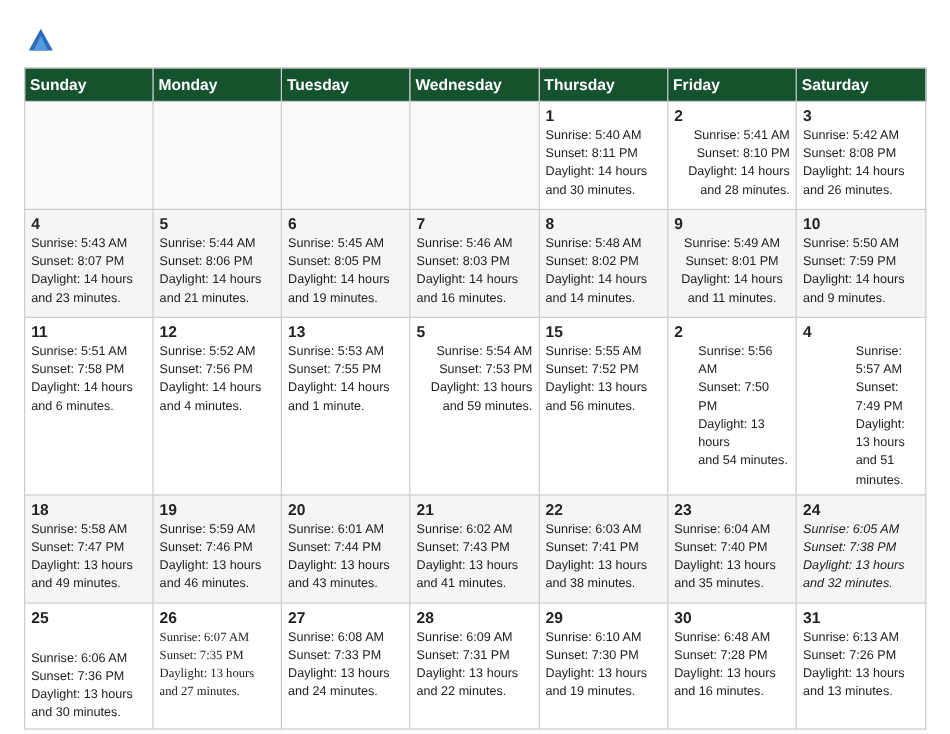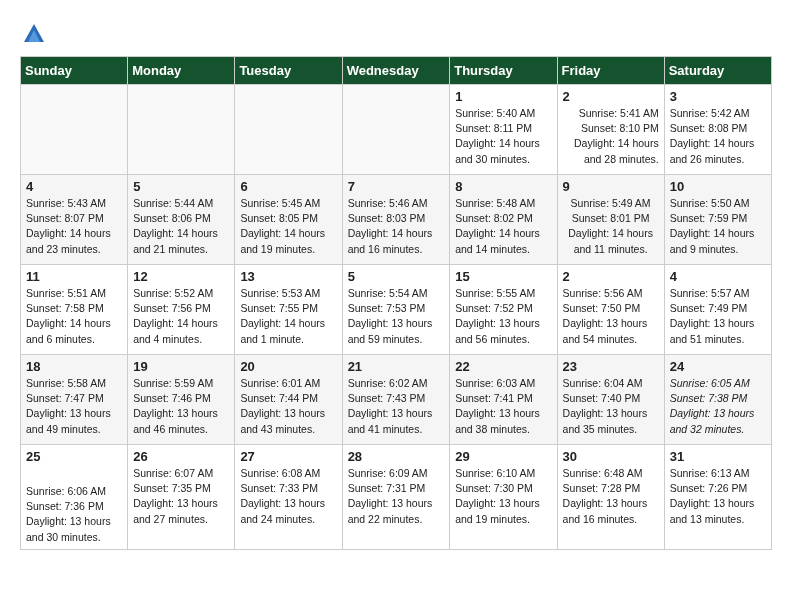--- a/index.html
+++ b/index.html
@@ -229,42 +229,42 @@
           </td>
           <td>
             <div class="day-number">13</div>
             <div class="day-info" style="white-space: pre-line;">Sunrise: 5:53 AM
 Sunset: 7:55 PM
 Daylight: 14 hours
 and 1 minute.</div>
           </td>
           <td>
             <div class="day-number">5</div>
-            <div class="day-info" style="white-space: pre-line;">Sunrise: 5:54 AM
+            <div class="day-info" style="white-space: pre-line; text-align: right;">Sunrise: 5:54 AM
 Sunset: 7:53 PM
 Daylight: 13 hours
 and 59 minutes.</div>
           </td>
           <td>
             <div class="day-number">15</div>
             <div class="day-info" style="white-space: pre-line;">Sunrise: 5:55 AM
 Sunset: 7:52 PM
 Daylight: 13 hours
 and 56 minutes.</div>
           </td>
           <td>
             <div class="day-number">2</div>
-            <div class="day-info" style="white-space: pre-line;">Sunrise: 5:56 AM
+            <div class="day-info" style="white-space: pre-line; margin-left: 20px;">Sunrise: 5:56 AM
 Sunset: 7:50 PM
 Daylight: 13 hours
 and 54 minutes.</div>
           </td>
           <td>
             <div class="day-number">4</div>
-            <div class="day-info" style="white-space: pre-line;">Sunrise: 5:57 AM
+            <div class="day-info" style="white-space: pre-line; margin-left: 44px;">Sunrise: 5:57 AM
 Sunset: 7:49 PM
 Daylight: 13 hours
 and 51 minutes.</div>
           </td>
         </tr>
         <tr>
           <td>
             <div class="day-number">18</div>
             <div class="day-info" style="white-space: pre-line;">Sunrise: 5:58 AM
 Sunset: 7:47 PM
@@ -317,21 +317,21 @@
         <tr>
           <td>
             <div class="day-number">25</div>
             <div class="day-info" style="white-space: pre-line; margin-top: 20px;">Sunrise: 6:06 AM
 Sunset: 7:36 PM
 Daylight: 13 hours
 and 30 minutes.</div>
           </td>
           <td>
             <div class="day-number">26</div>
-            <div class="day-info" style="white-space: pre-line;">Sunrise: 6:07 AM
+            <div class="day-info" style="white-space: pre-line; font-family: Liberation Serif, serif;">Sunrise: 6:07 AM
 Sunset: 7:35 PM
 Daylight: 13 hours
 and 27 minutes.</div>
           </td>
           <td>
             <div class="day-number">27</div>
             <div class="day-info" style="white-space: pre-line;">Sunrise: 6:08 AM
 Sunset: 7:33 PM
 Daylight: 13 hours
 and 24 minutes.</div>

